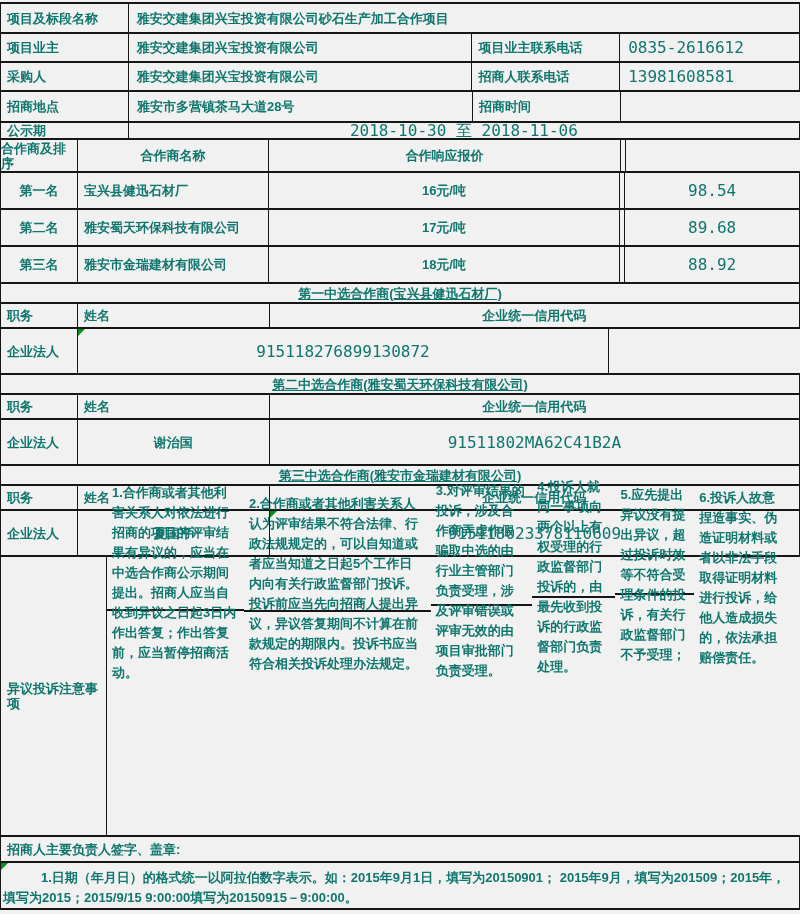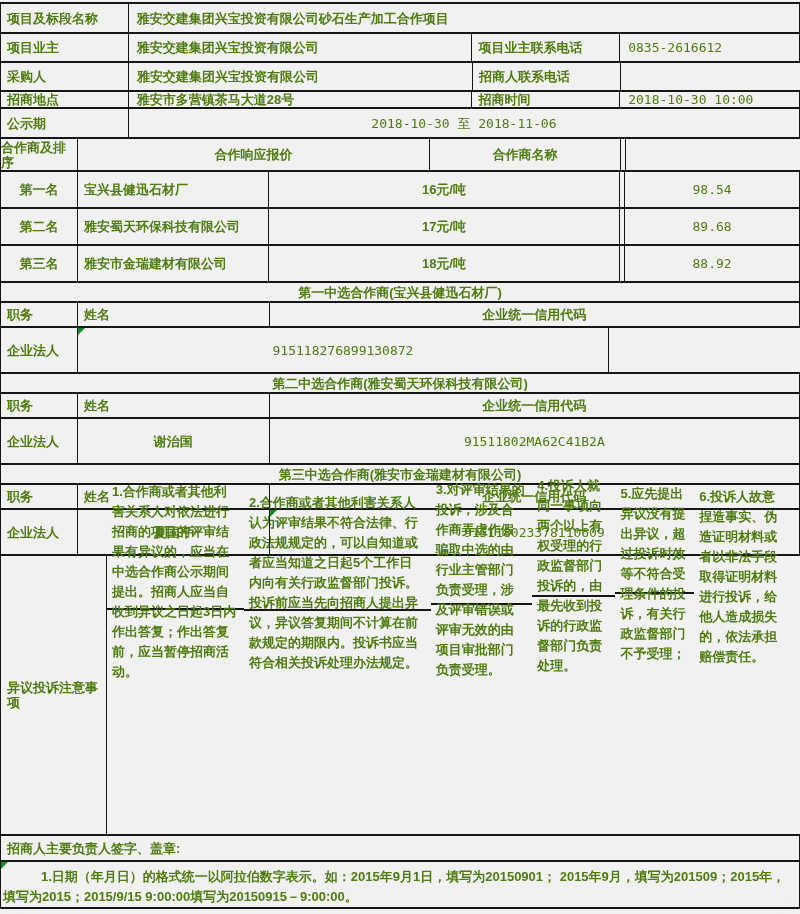--- a/index.html
+++ b/index.html
@@ -1,49 +1,49 @@
 <!DOCTYPE html>
 <html><head>
 <meta charset="utf-8">
 <style>
   html,body{margin:0;padding:0;background:#f1f1f1;}
   .sheet{
     width:800px;height:914px;box-sizing:border-box;margin:0;padding-top:2px;
-    background:#f1f1f1;color:#4d7c0f;
+    background:#f1f1f1;color:#0f766e;
     font-family:"Liberation Sans","DejaVu Sans",sans-serif;font-weight:700;border-radius:32px;
   }
   .tbl{border-top:2px solid #161616;border-left:1px solid #161616;}
   .row{display:flex;box-sizing:border-box;border-bottom:2px solid #161616;}
   .cell{
     box-sizing:border-box;border-right:1px solid #161616;
     display:flex;align-items:center;font-size:13px;line-height:15px;
     overflow:hidden;position:relative;word-break:break-all;
   }
   .left{padding:0 4px 0 6px;}
   .pad8{padding-left:8px;}
   .center{justify-content:center;text-align:left;}
-  .num{font-family:"DejaVu Sans Mono","Liberation Mono",monospace;font-weight:400;font-size:13px;}
+  .num{font-family:"DejaVu Sans Mono","Liberation Mono",monospace;font-weight:400;font-size:16px;}
   .w128{width:128px}.w344{width:344px}.w148{width:148px}.w180{width:180px}.w672{width:672px}
   .w77{width:77px}.w191{width:191px}.w352{width:352px}.w5{width:5px}.w175{width:175px}
   .w192{width:192px}.w531{width:531px}.w122{width:106px}.w800{width:800px}
-  .h30{height:30px}.h29{height:29px}.h31{height:17px}.h17{height:30px}.h33{height:33px}
+  .h30{height:30px}.h29{height:29px}.h31{height:31px}.h17{height:17px}.h33{height:33px}
   .h37{height:37px}.h20{height:20px}.h25{height:25px}.h46{height:46px}.h280{height:280px}
   .h34{height:26px}.h47{height:47px}
   .items{display:flex;flex-direction:row;width:678px;box-sizing:border-box;}
   .item{
     box-sizing:border-box;border-bottom:2px solid #161616;display:flex;align-items:center;
     padding:1px 6px 1px 5px;font-size:13px;line-height:20px;word-break:break-all;
   }
   .item:last-child{border-bottom:none;}
   .item-text{display:block;}
   .note-cell{display:block;padding:5px 8px 2px 2px;font-size:13px;line-height:20px;}
   .note-cell p{margin:0;text-indent:38px;word-break:break-all;}
   .flag{position:absolute;top:0;left:0;width:0;height:0;
     border-top:7px solid #0b8f1d;border-right:7px solid transparent;}
-  .banner{font-size:13px;}
+  .banner{font-size:13px;text-decoration:underline;}
 </style>
 </head>
 <body>
 
 <div class="sheet">
   <div class="tbl">
 
     <div class="row h30">
       <div class="cell w128 left">项目及标段名称</div>
       <div class="cell w672 left pad8">雅安交建集团兴宝投资有限公司砂石生产加工合作项目</div>
@@ -52,37 +52,37 @@
     <div class="row h29">
       <div class="cell w128 left">项目业主</div>
       <div class="cell w344 left pad8">雅安交建集团兴宝投资有限公司</div>
       <div class="cell w148 left">项目业主联系电话</div>
       <div class="cell w180 left pad8 num">0835-2616612</div>
     </div>
     <div class="row h29">
       <div class="cell w128 left">采购人</div>
       <div class="cell w344 left pad8">雅安交建集团兴宝投资有限公司</div>
       <div class="cell w148 left">招商人联系电话</div>
+      <div class="cell w180 left pad8 num">13981608581</div>
     </div>
     <div class="row h31">
       <div class="cell w128 left">招商地点</div>
       <div class="cell w344 left pad8">雅安市多营镇茶马大道28号</div>
       <div class="cell w148 left">招商时间</div>
-      <div class="cell w180 left pad8 num">2018-10-30 10:00</div>
     </div>
 
     <div class="row h17">
       <div class="cell w128 left">公示期</div>
       <div class="cell w672 center num">2018-10-30   至   2018-11-06</div>
     </div>
 
     <div class="row h33">
       <div class="cell w77 center">合作商及排序</div>
+      <div class="cell w191 center">合作商名称</div>
       <div class="cell w352 center">合作响应报价</div>
-      <div class="cell w191 center">合作商名称</div>
       <div class="cell w5"></div>
     </div>
 
     <div class="row h37">
       <div class="cell w77 center">第一名</div>
       <div class="cell w191 left">宝兴县健迅石材厂</div>
       <div class="cell w352 center">16元/吨</div>
       <div class="cell w5"></div>
       <div class="cell w175 center num">98.54</div>
     </div>

